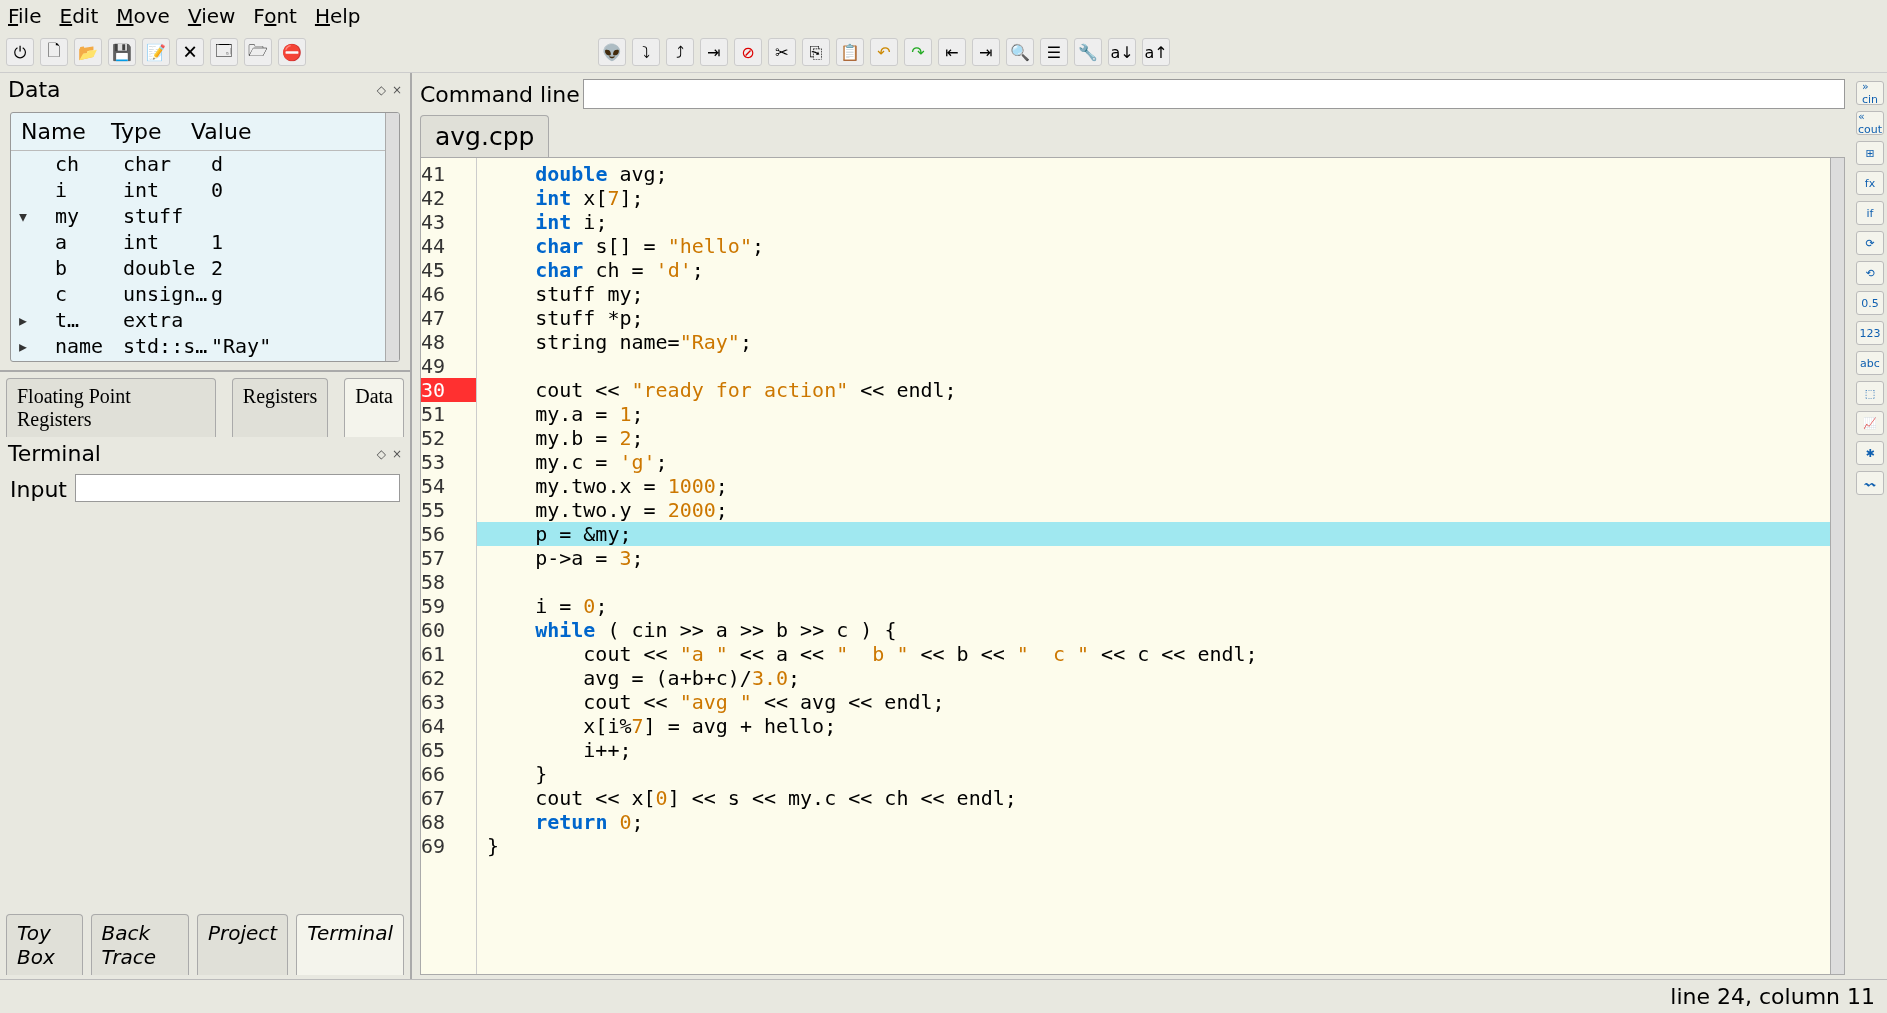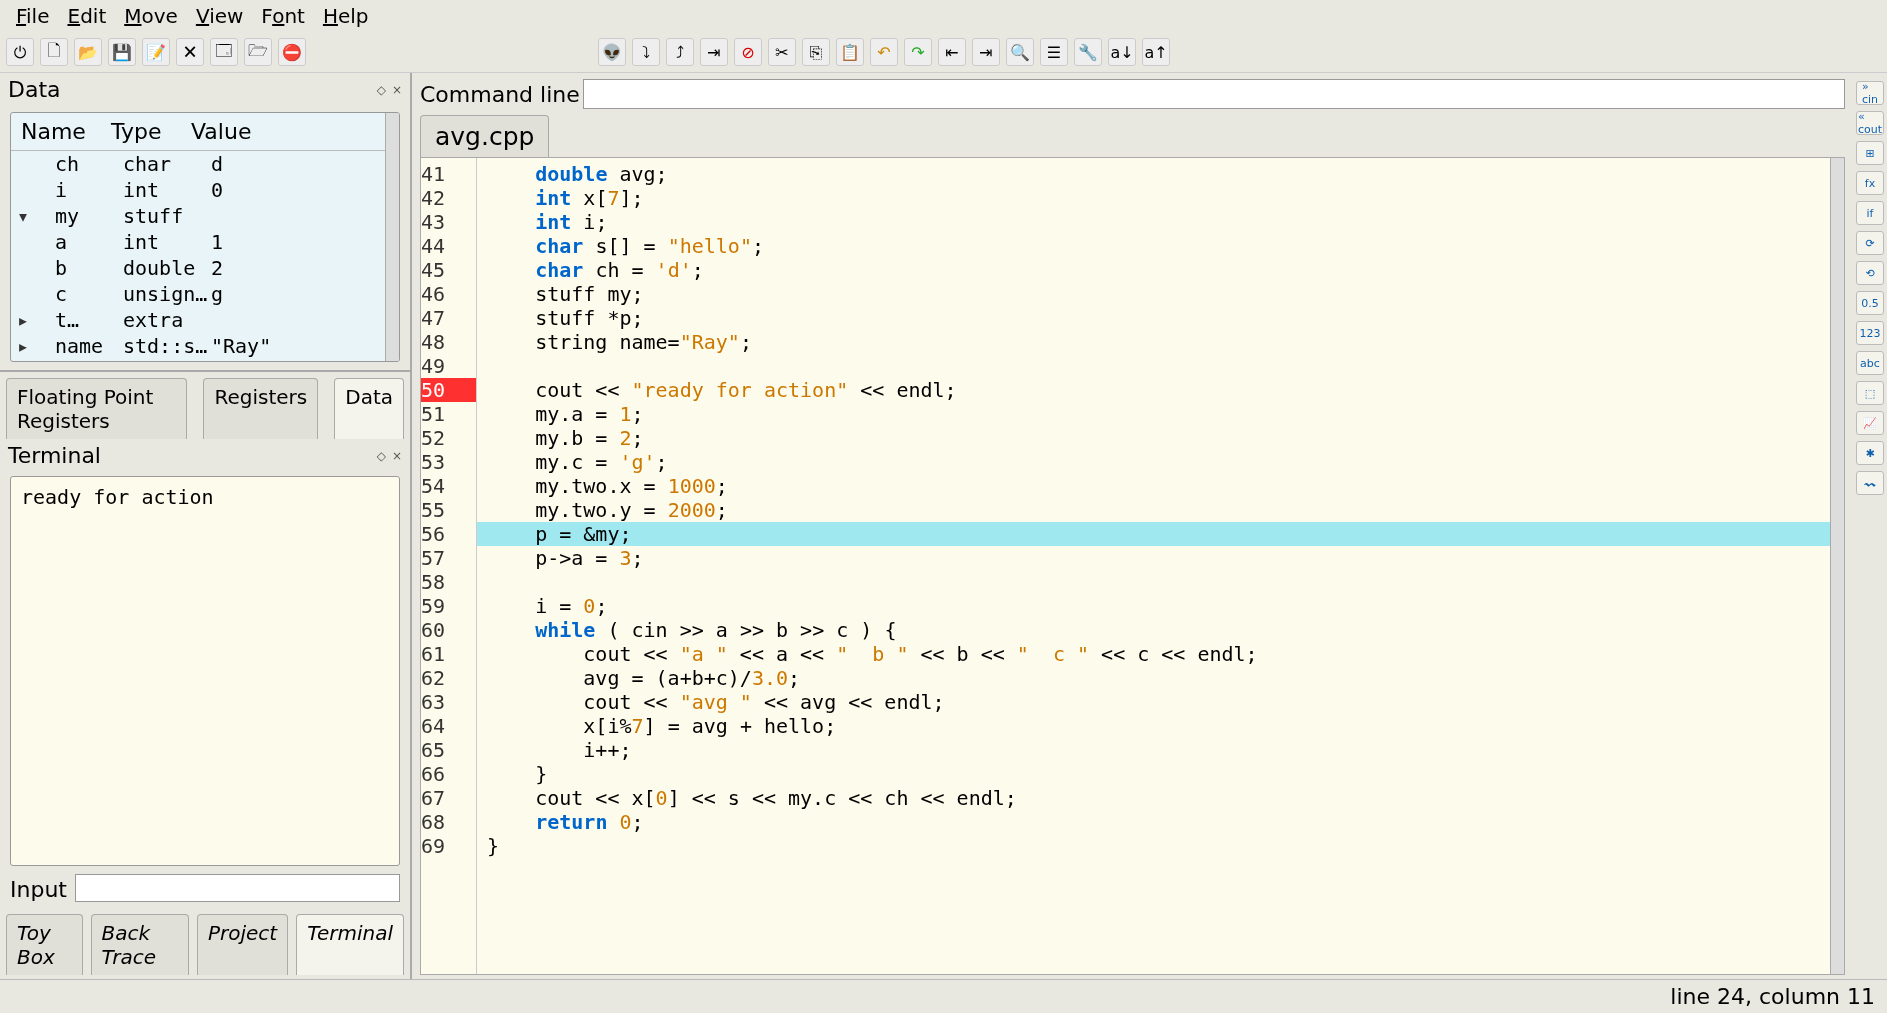--- a/index.html
+++ b/index.html
@@ -9,21 +9,21 @@
   background: #e8e8e0;
   width: 1887px;
   height: 1013px;
   overflow: hidden;
   display: flex;
   flex-direction: column;
 }
 .menubar {
   display: flex;
   gap: 18px;
-  padding: 4px 16px;
+  padding: 4px 8px;
   font-size: 20px;
   background: #e8e8e0;
 }
 .menubar span { cursor: pointer; }
 .menubar span u { text-decoration: underline; }
 .toolbar {
   display: flex;
   align-items: center;
   gap: 6px;
   padding: 6px 6px;
@@ -92,20 +92,21 @@
 }
 .drow .exp { color:#333; }
 .scroll-right {
   position:absolute; right:0; top:0; width:14px; height:100%;
   background:#ddd; border-left:1px solid #aaa;
 }
 .tabs {
   display: flex;
   padding: 6px 6px 0 6px;
   gap: 16px;
+  font-family: Liberation Serif, serif;
 }
 .tab {
   padding: 6px 10px;
   font-size: 20px;
   background: #e0e0d8;
   border: 1px solid #aaa;
   border-bottom: none;
   border-radius: 4px 4px 0 0;
   cursor:pointer;
 }
@@ -354,21 +355,20 @@
     </div>
 
     <div class="terminal-panel">
       <div class="panel-title">
         <span>Terminal</span>
         <span class="icons">
           <span>◇</span>
           <span>×</span>
         </span>
       </div>
-      <div class="terminal-box">ready for action</div>
       <div class="input-row">
         <label>Input</label>
         <input type="text" style="">
       </div>
     </div>
     <div class="bottom-tabs">
       <div class="tab">Toy Box</div>
       <div class="tab">Back Trace</div>
       <div class="tab">Project</div>
       <div class="tab active">Terminal</div>
@@ -387,21 +387,21 @@
       <div class="gutter" id="gutter">
           <div>41</div>
           <div>42</div>
           <div>43</div>
           <div>44</div>
           <div>45</div>
           <div>46</div>
           <div>47</div>
           <div>48</div>
           <div>49</div>
-          <div class="bp">50</div>
+          <div class="bp">30</div>
           <div>51</div>
           <div>52</div>
           <div>53</div>
           <div>54</div>
           <div>55</div>
           <div>56</div>
           <div>57</div>
           <div>58</div>
           <div>59</div>
           <div>60</div>

